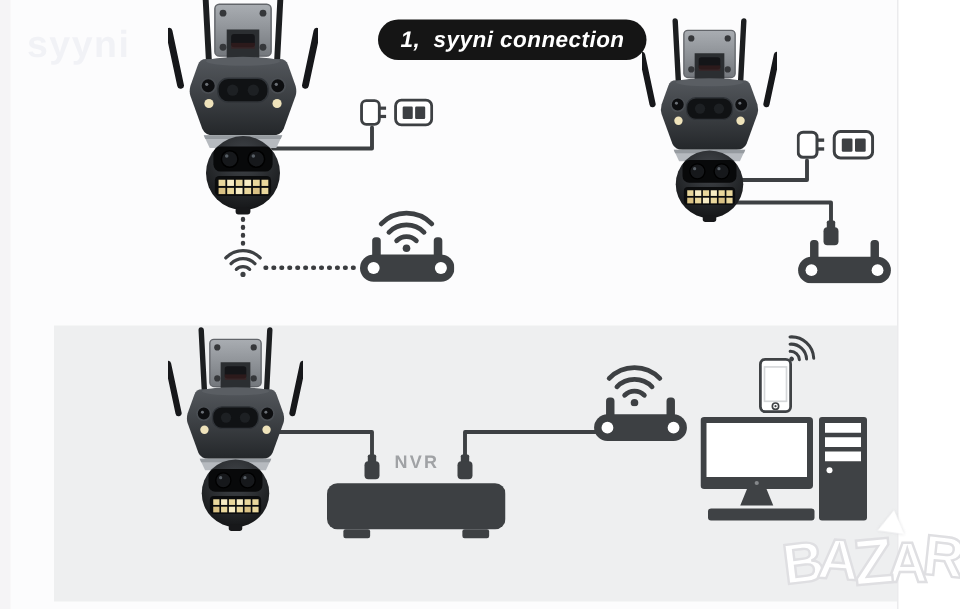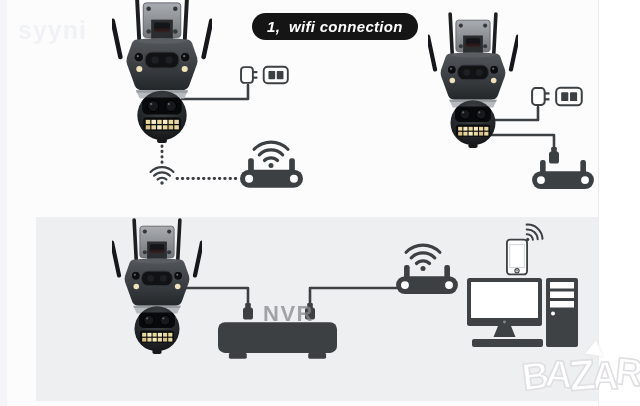--- a/index.html
+++ b/index.html
@@ -10,21 +10,21 @@
   .left-strip{left:0;top:0;width:7px;height:406px;background:#f5f4f6;}
   .panel-bottom{left:36px;top:217px;width:562px;height:184px;background:#eeeff0;}
   .right-strip{left:598px;top:0;width:42px;height:406px;background:#ffffff;border-left:1px solid #ebebed;box-sizing:border-box;}
   svg.wires{left:0;top:0;width:640px;height:406px;}
   .wire{fill:none;stroke:#3d4043;stroke-width:2.6;stroke-linecap:round;stroke-linejoin:round;}
   .dots{fill:none;stroke:#3a3c3f;stroke-width:2.9;stroke-dasharray:0.5 4.8;stroke-linecap:round;}
   .icon{color:#3d4043;}
   .pill{position:absolute;background:#151515;color:#fff;font-weight:bold;font-style:italic;
         font-size:15px;line-height:27px;height:27px;border-radius:14px;padding:0 15px;
         white-space:pre;letter-spacing:0.3px;}
-  .nvr-label{position:absolute;left:263px;top:301px;font-size:22px;color:#86898c;letter-spacing:1.5px;font-weight:bold;opacity:0.75;}
+  .nvr-label{position:absolute;left:263px;top:301px;font-size:12px;color:#86898c;letter-spacing:1.5px;font-weight:bold;opacity:0.75;}
   .wm-seller{position:absolute;left:18px;top:16px;font-size:25px;font-weight:bold;color:#f1f2f6;letter-spacing:1px;}
   .wm-bazar{position:absolute;left:524px;top:352px;display:flex;align-items:flex-end;}
   .wm-bazar span{font-weight:bold;font-size:38px;line-height:1;color:#ffffff;
         -webkit-text-stroke:1.6px #dfdfe2;display:inline-block;margin:0 -2px;}
   .wm-bazar span:nth-child(1){transform:rotate(-7deg);}
   .wm-bazar span:nth-child(2){transform:rotate(4deg) translateY(-2px);}
   .wm-bazar span:nth-child(3){font-size:43px;transform:rotate(-5deg) translateY(2px);}
   .wm-bazar span:nth-child(5){transform:rotate(6deg) translateY(-4px);}
   .wm-bazar span:nth-child(6){transform:rotate(-4deg);}
   .bazar-hat{position:absolute;left:62px;top:-12px;width:0;height:0;
@@ -222,21 +222,21 @@
     <circle cx="37.5" cy="44" r="1.4" fill="#85888b"></circle>
     <path d="M31 48 L44 48 L48.5 59 L26.5 59 Z" fill="#3f4245"></path>
     <rect x="5" y="61" width="71" height="8" rx="2" fill="#3f4245"></rect>
     <rect x="79" y="0" width="32" height="69" rx="2" fill="#3f4245"></rect>
     <rect x="83" y="4" width="24" height="6.5" fill="#ffffff"></rect>
     <rect x="83" y="13.5" width="24" height="6.5" fill="#ffffff"></rect>
     <rect x="83" y="23" width="24" height="6.5" fill="#ffffff"></rect>
     <circle cx="86" cy="35.5" r="2" fill="#ffffff"></circle>
   </svg>
 
-  <div class="pill" style="left:252px;top:13px">1,  wifi connection</div>
+  <div class="pill" style="left:252px;top:13px">1,  syyni connection</div>
   <div class="nvr-label">NVR</div>
 
   <div class="wm-bazar">
     <span>B</span>
     <span>A</span>
     <span>Z</span>
     <span>A</span>
     <span>R</span>
     <div class="bazar-hat"></div>
   </div>

